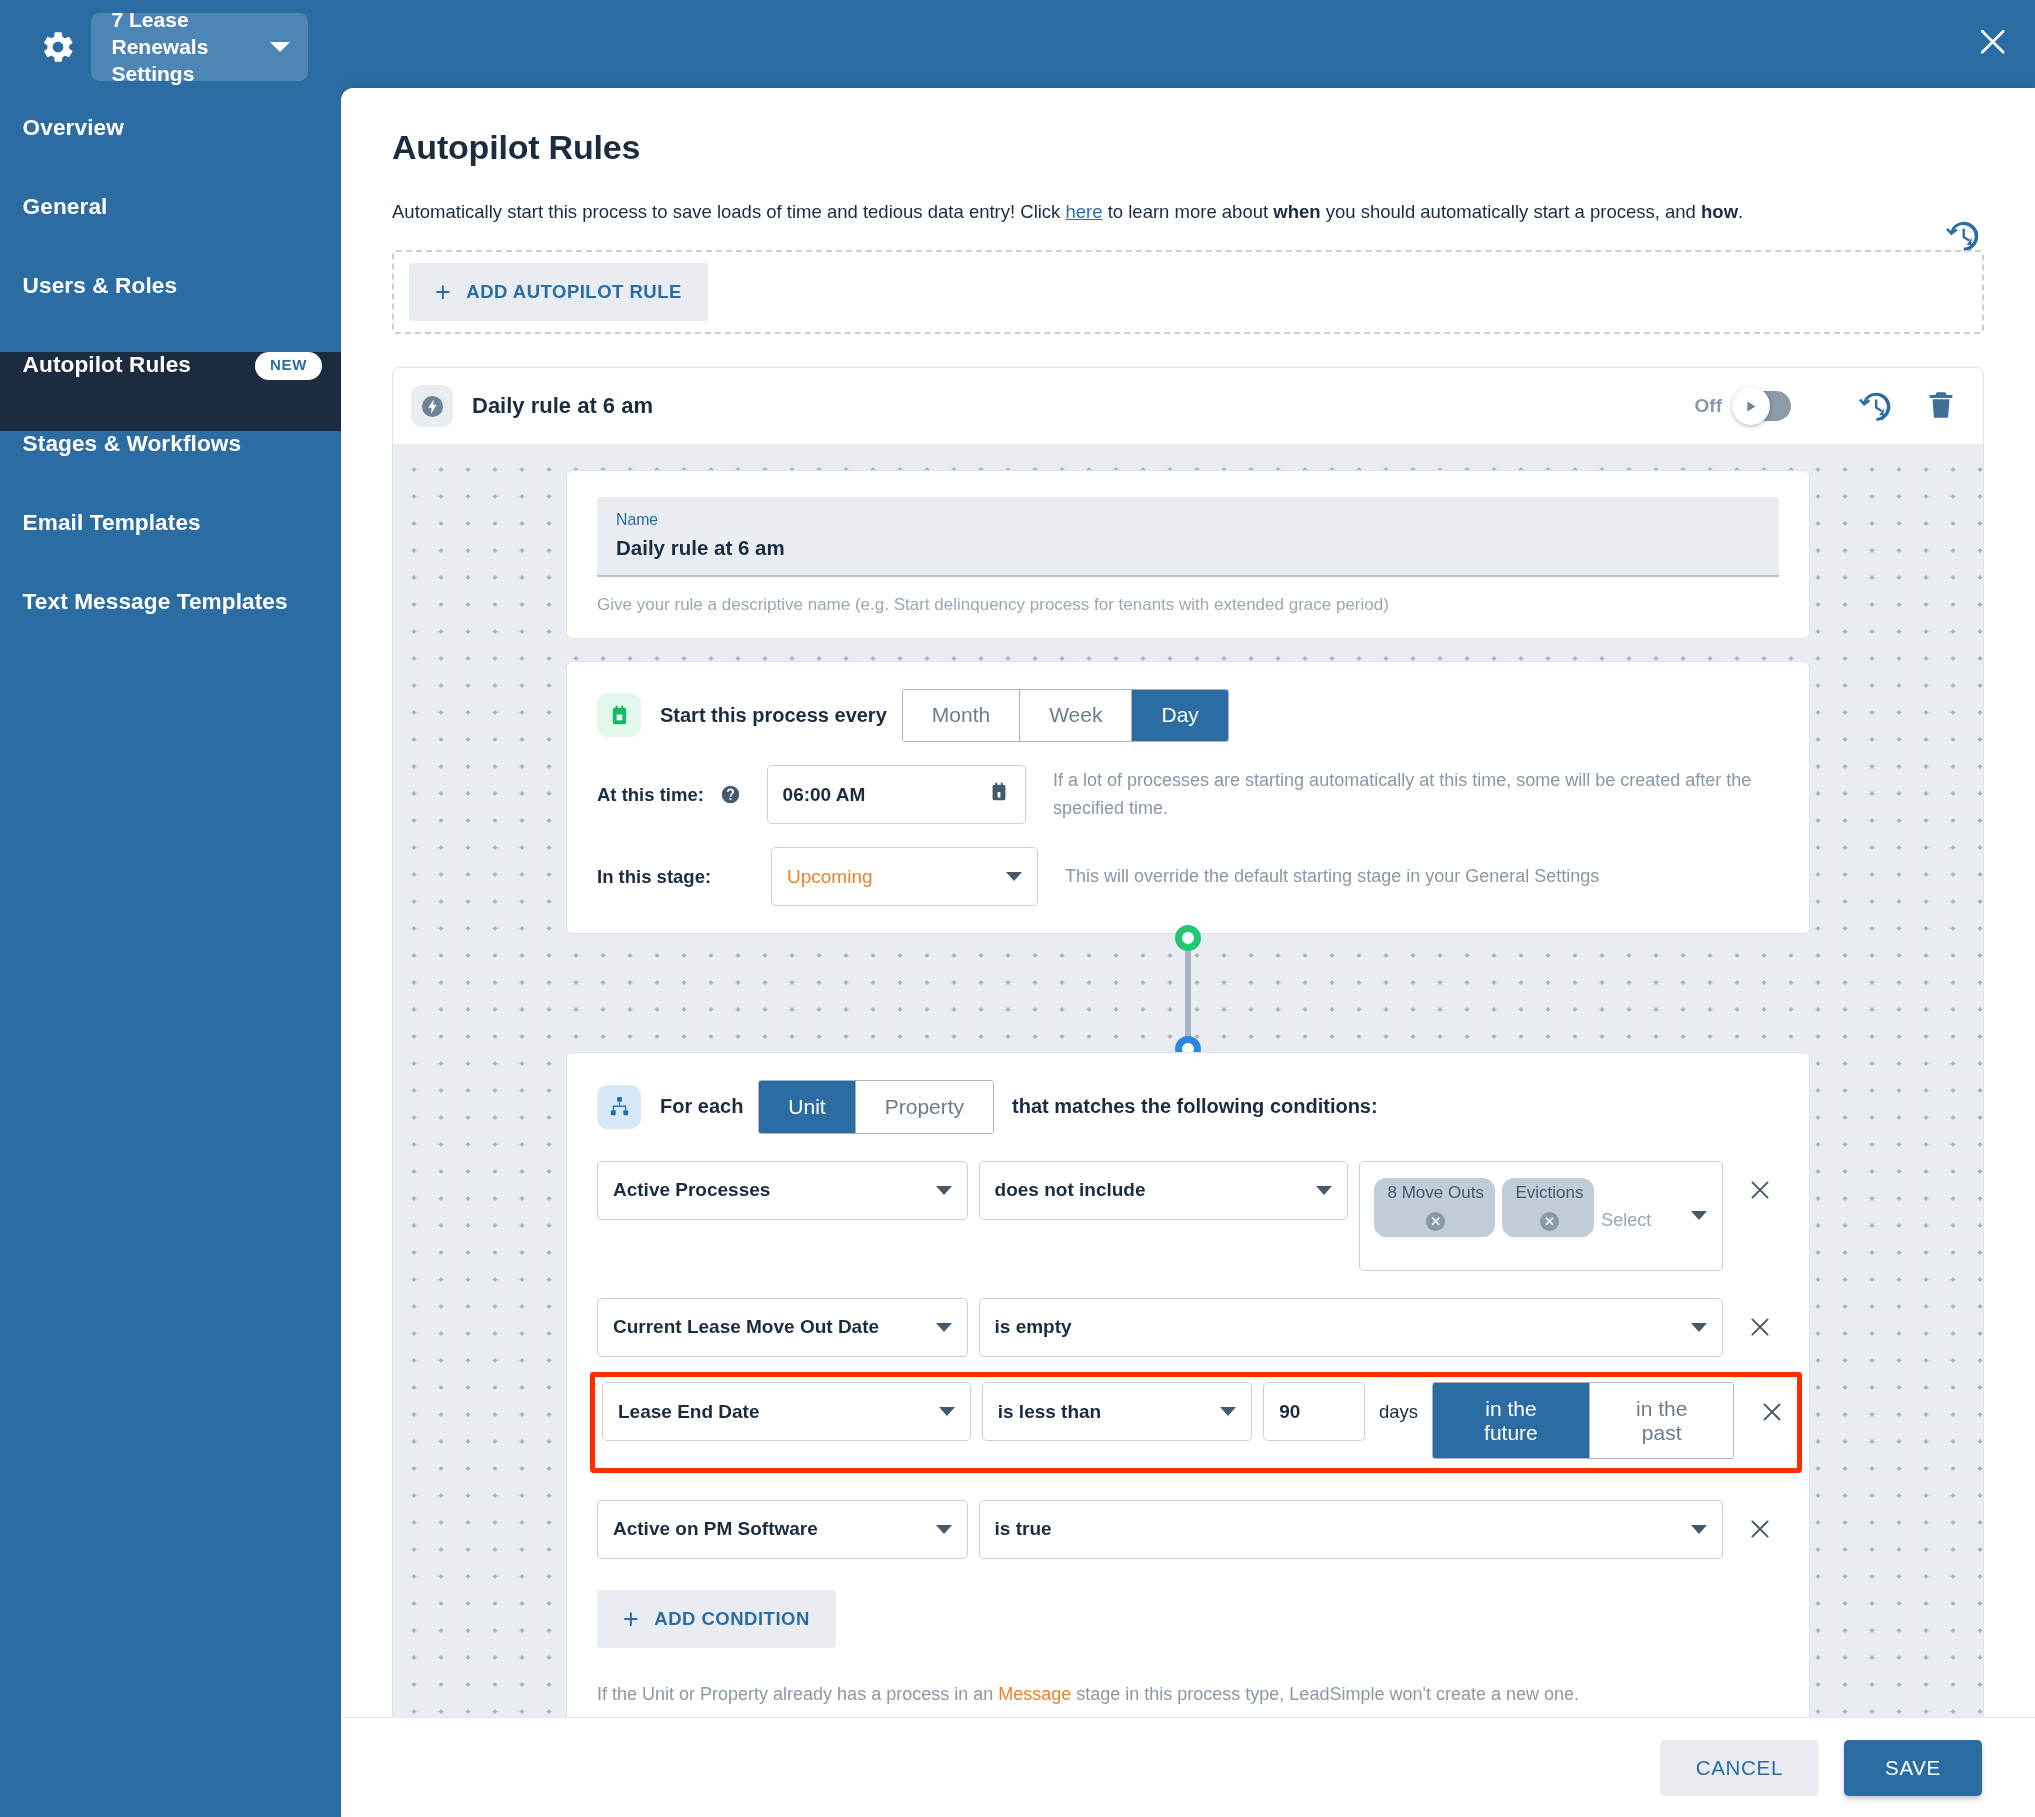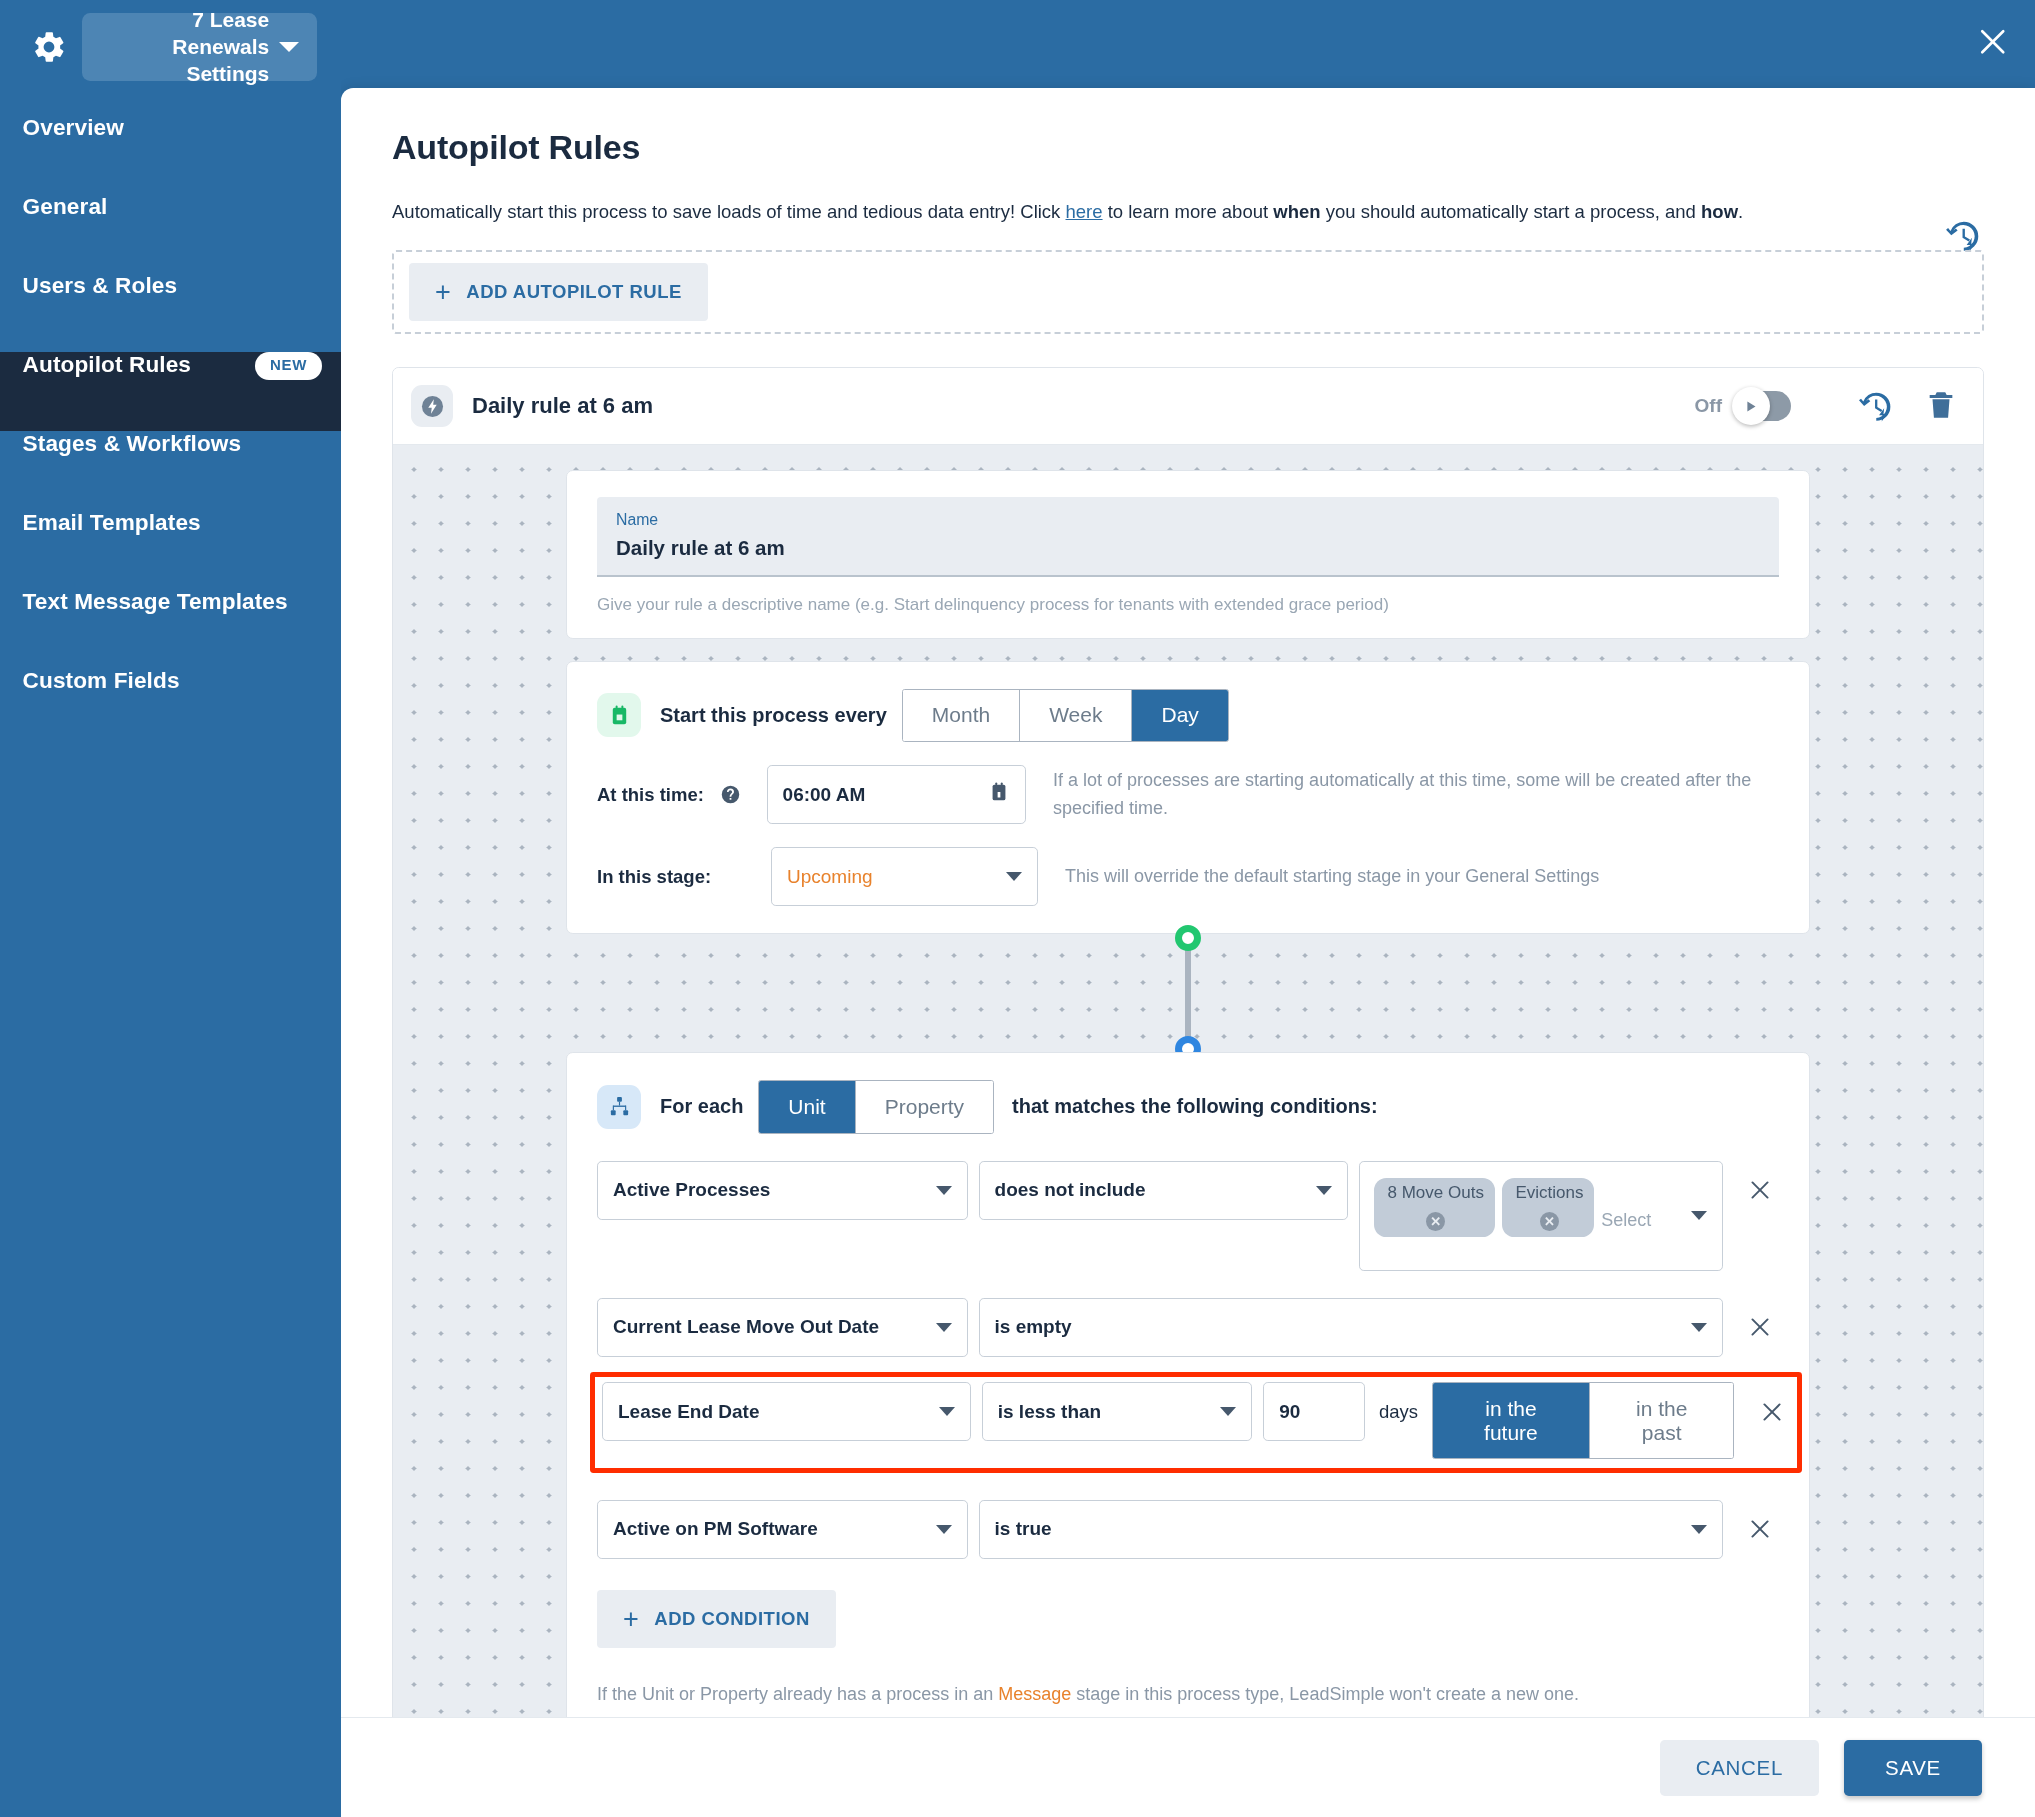--- a/index.html
+++ b/index.html
@@ -17,23 +17,22 @@
 
   
   .sidebar {
     width: 341px; flex: 0 0 341px;
     background: #2b6ca3;
     padding-top: 9.6px;
     position: relative; z-index: 3;
   }
   .org-row {
     display: flex; align-items: center;
-    padding: 0 16px;
+    padding: 0 25px;
     height: 75px;
-    text-align: right;
   }
   .gear-icon {
     width: 36px; height: 36px; flex: 0 0 36px;
     margin-left: 15px; margin-right: 15px;
     display: flex; align-items: center; justify-content: center;
   }
   .org-chip {
     flex: 1 1 auto;
     background: #4d85b4;
     border-radius: 8.2px;
@@ -410,23 +409,20 @@
         <span class="badge-new">NEW</span>
       </div>
       <div class="nav-item">
         <span class="nav-label">Stages &amp; Workflows</span>
       </div>
       <div class="nav-item">
         <span class="nav-label">Email Templates</span>
       </div>
       <div class="nav-item">
         <span class="nav-label">Text Message Templates</span>
-      </div>
-      <div class="nav-item">
-        <span class="nav-label">Custom Fields</span>
       </div>
     </nav>
   </aside>
 
   <div class="close-btn">
     <svg width="31.5" height="31.5" viewBox="0 0 24 24" stroke="#ffffff" stroke-width="2" fill="none" stroke-linecap="round">
       <line x1="4" y1="4" x2="20" y2="20"></line>
         <line x1="20" y1="4" x2="4" y2="20"></line>
     </svg>
   </div>

